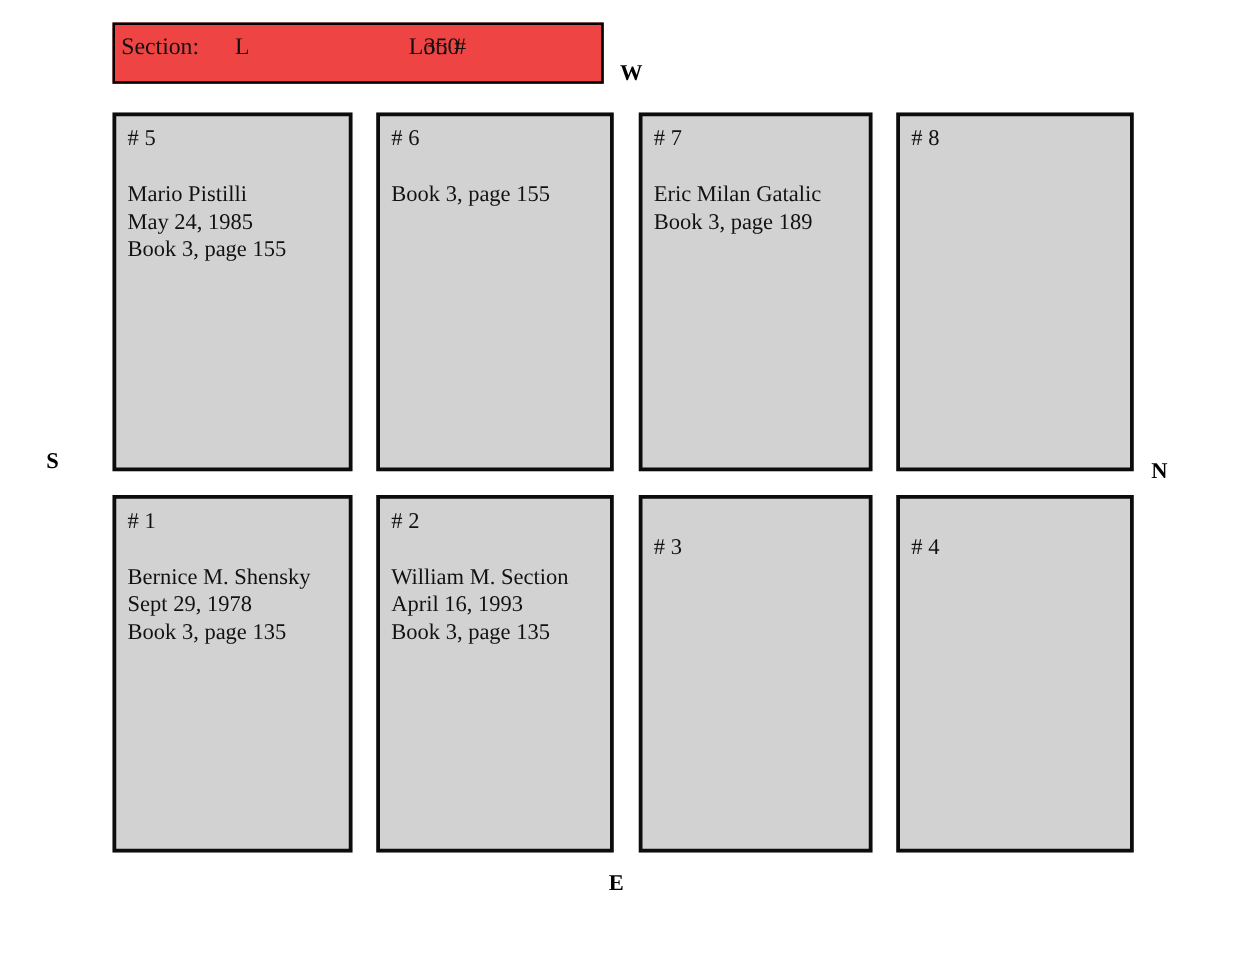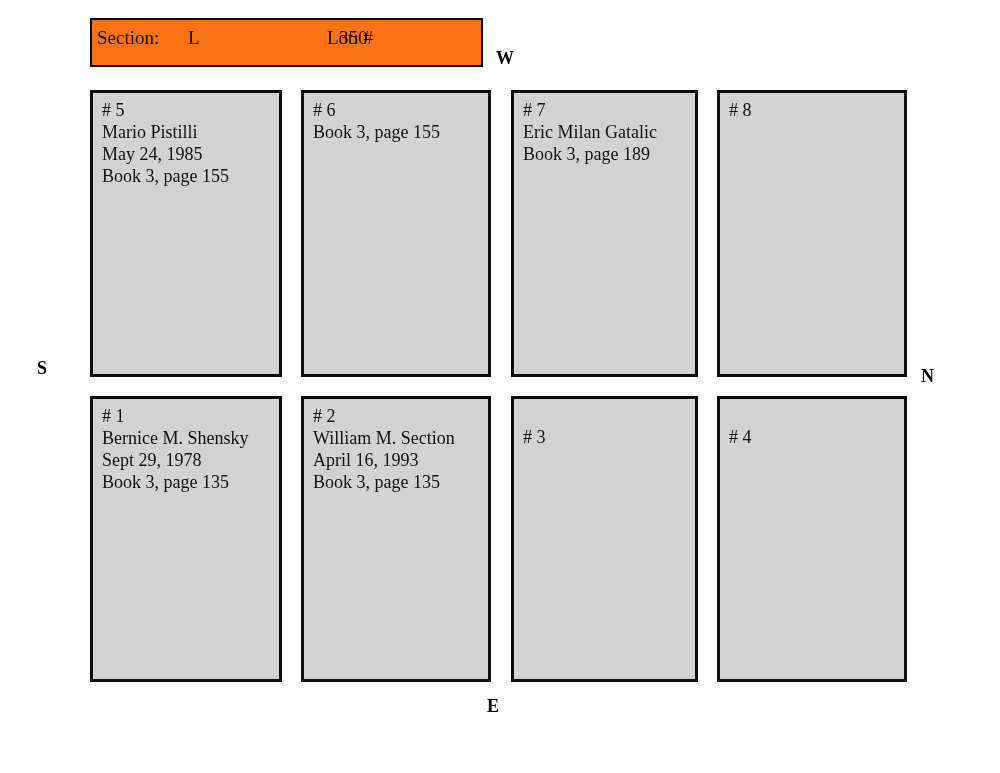--- a/index.html
+++ b/index.html
@@ -18,21 +18,21 @@
   }
 
   
   .header-box {
     position: absolute;
     left: 90px;
     top: 18px;
     width: 393px;
     height: 49px;
     border: 2px solid #000000;
-    background: #f97316;
+    background: #ef4444;
     box-sizing: border-box;
     font-size: 19px;
   }
   .header-box span {
     position: absolute;
     top: 7px;
     white-space: pre;
   }
   .hd-section-label { left: 5px; }
   .hd-section-value { left: 96px; }
@@ -64,21 +64,21 @@
   .row-top    { top: 90px;  height: 287px; }
   .row-bottom { top: 396px; height: 286px; }
   .col-1 { left: 90px;  width: 192px; }
   .col-2 { left: 301px; width: 190px; }
   .col-3 { left: 511px; width: 187px; }
   .col-4 { left: 717px; width: 190px; }
 
   .plot-number { white-space: pre; }
   .label-low .plot-number { margin-top: 21px; }
 
-  .plot-info { }
+  .plot-info { margin-top: 23px; }
   .plot-info div { white-space: pre; }
 </style>
 </head>
 <body>
 
 <div class="stage">
 
   <div class="header-box">
     <span class="hd-section-label">Section:</span>
     <span class="hd-section-value">L</span>

